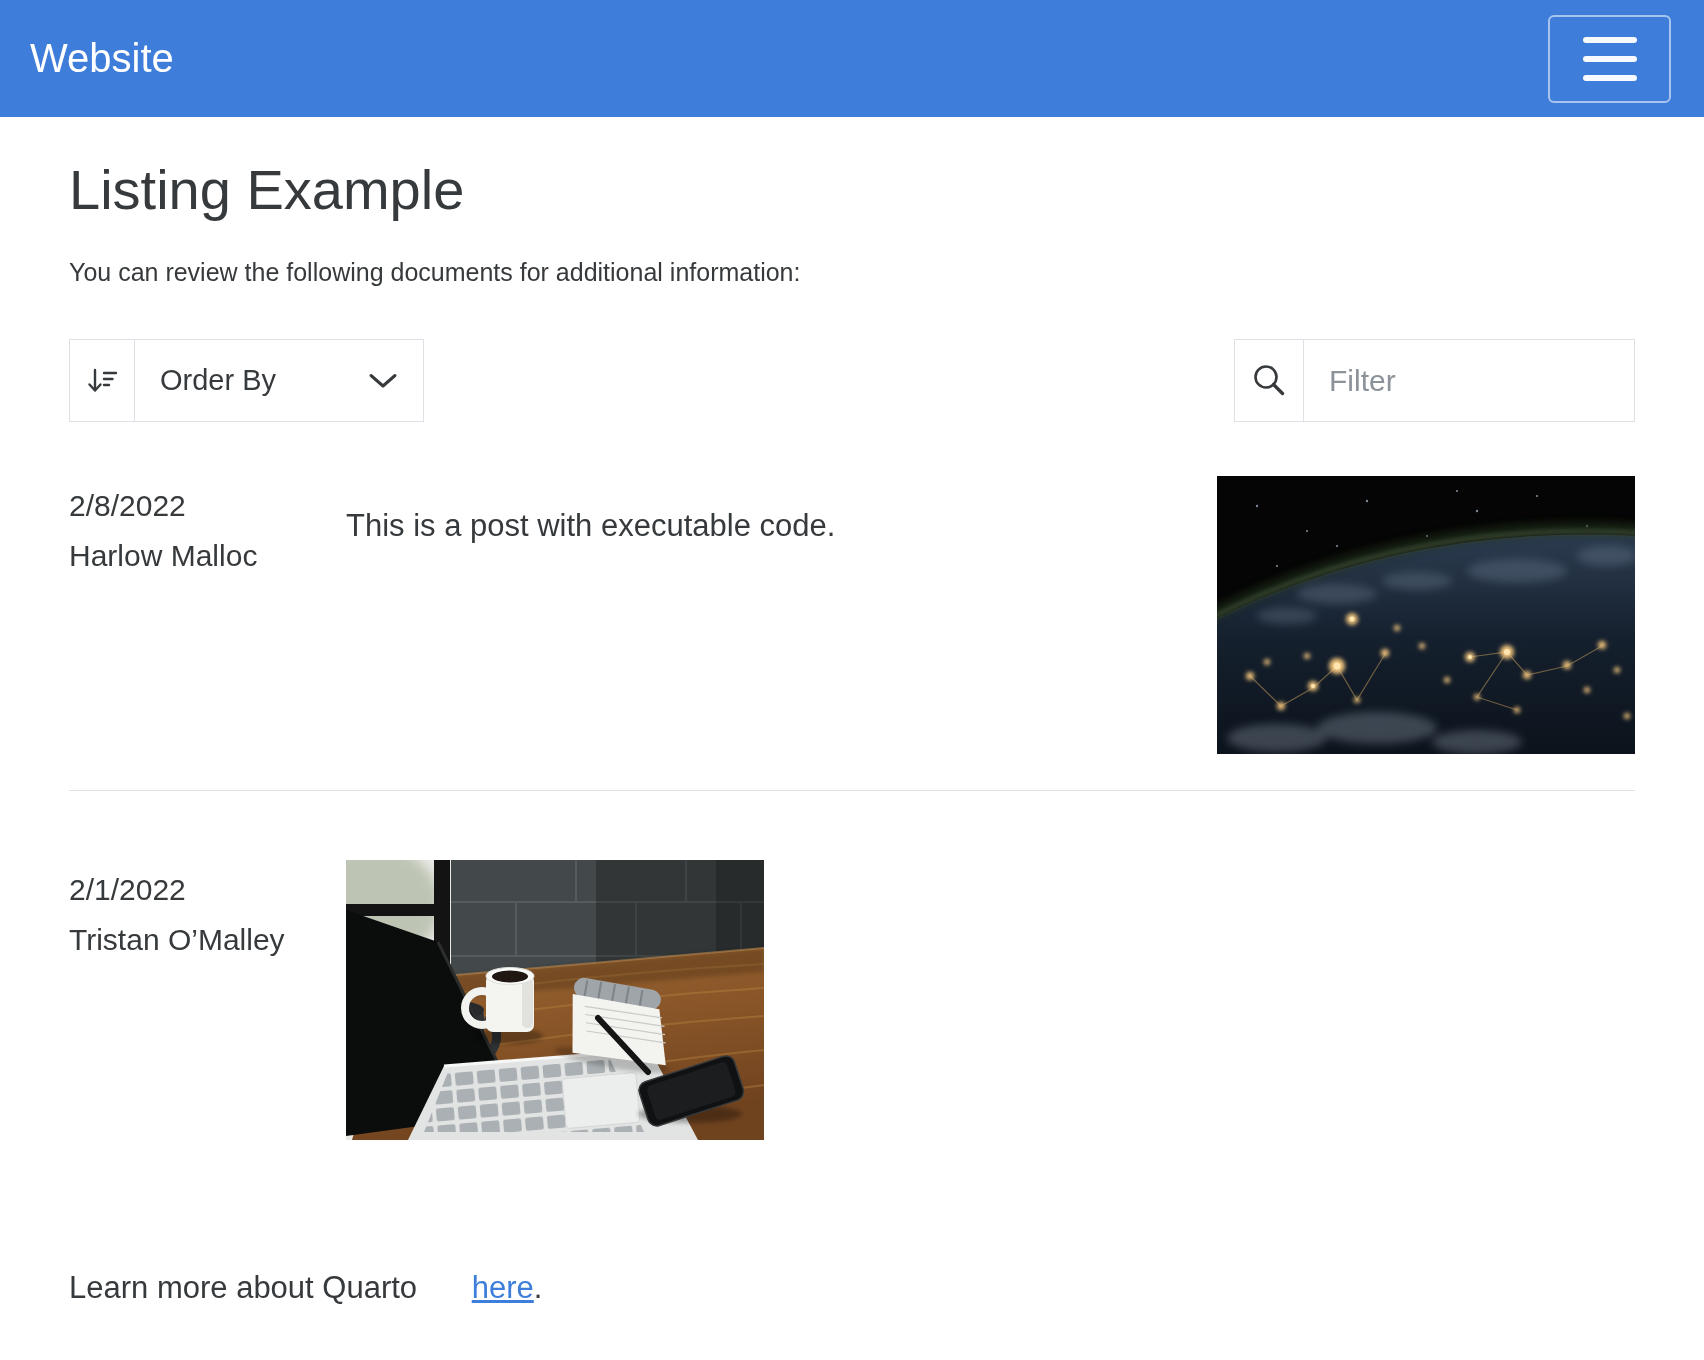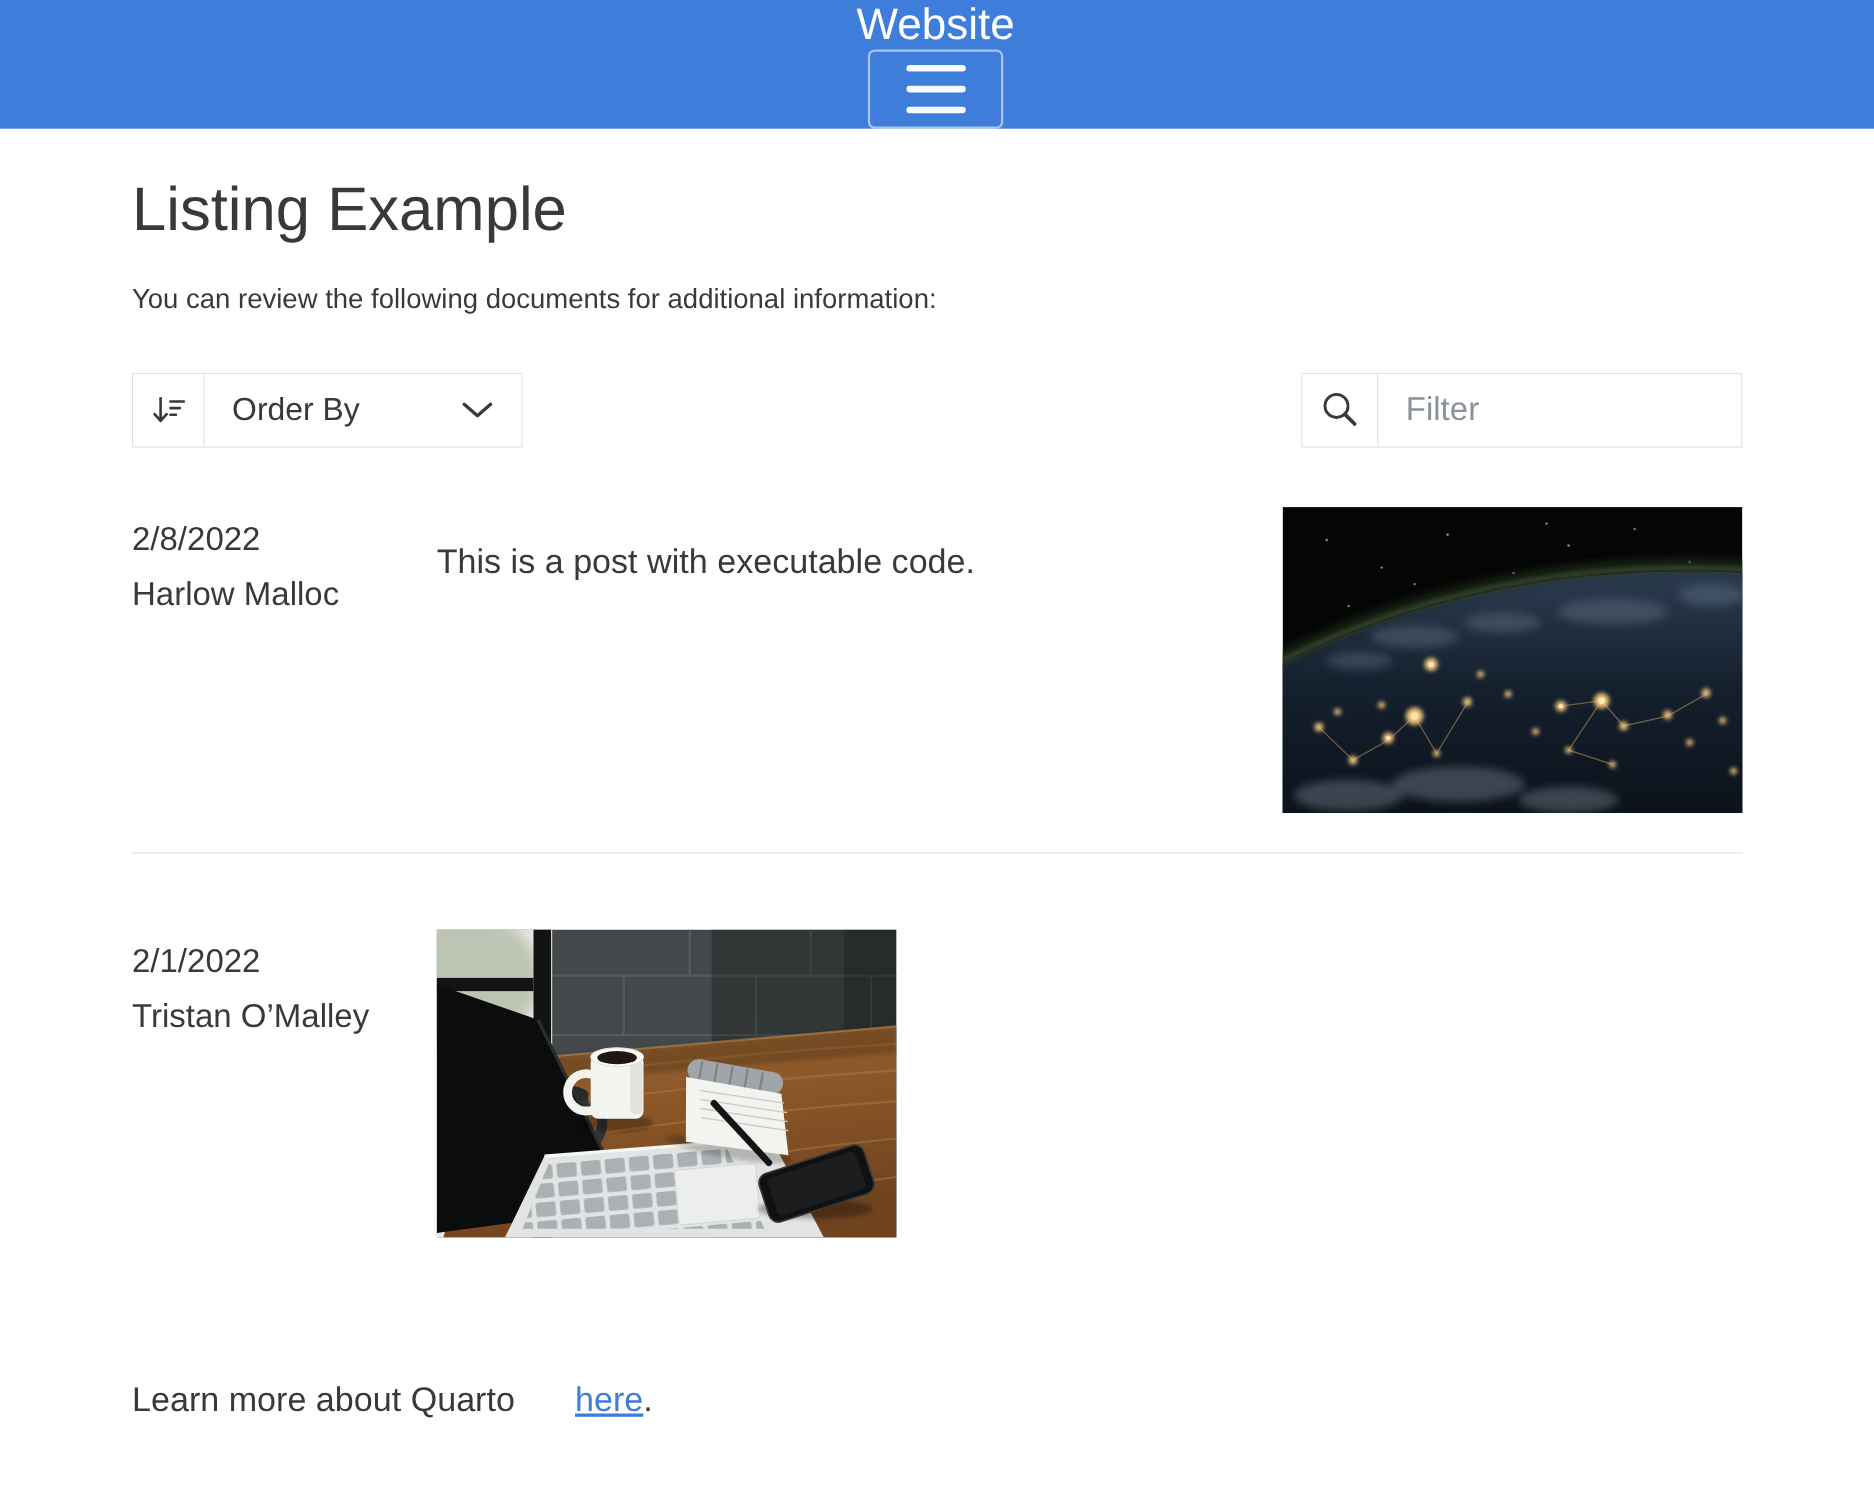--- a/index.html
+++ b/index.html
@@ -11,42 +11,41 @@
     color:#373a3c;
     overflow:hidden;
   }
 
   
   .navbar {
     height:117px;
     background:#3e7dda;
     display:flex; align-items:center; justify-content:space-between;
     padding:0 33px 0 30px;
-    flex-direction:column;
   }
   .brand {
     color:#ffffff; font-size:40px; text-decoration:none; cursor:pointer;
   }
   .toggler {
     width:123px; height:88px;
     border:2px solid rgba(255,255,255,0.55);
     border-radius:6px; background:transparent;
     display:flex; align-items:center; justify-content:center;
     cursor:pointer; padding:0;
   }
   .bars { display:flex; flex-direction:column; gap:13px; }
   .bar { width:54px; height:6px; border-radius:3px; background:rgba(255,255,255,0.96); }
 
   
-  .container { padding:0 120px; }
+  .container { padding:0 69px; }
   .page-title { font-size:56px; font-weight:400; margin:40px 0 0; color:#373a3c; }
   .intro { font-size:25px; margin:36px 0 0; }
 
   .controls { margin-top:52px; display:flex; justify-content:space-between; align-items:center; }
-  .group { display:flex; align-items:stretch; border:1px solid #dee2e6; height:68px; background:#fff; }
+  .group { display:flex; align-items:stretch; border:1px solid #dee2e6; height:83px; background:#fff; }
   .order-group { width:355px; cursor:pointer; }
   .icon-cell { width:65px; display:flex; align-items:center; justify-content:center; border-right:1px solid #dee2e6; }
   .filter-group .icon-cell { width:69px; }
   .order-label { flex:1; display:flex; align-items:center; padding-left:25px; font-size:29px; }
   .chevron { display:flex; align-items:center; padding-right:25px; }
   .filter-group { width:401px; }
   .filter-input {
     flex:1; border:0; outline:0; font-size:30px; padding-left:25px;
     font-family:Liberation Sans, sans-serif; color:#373a3c; background:transparent; min-width:0;
   }

